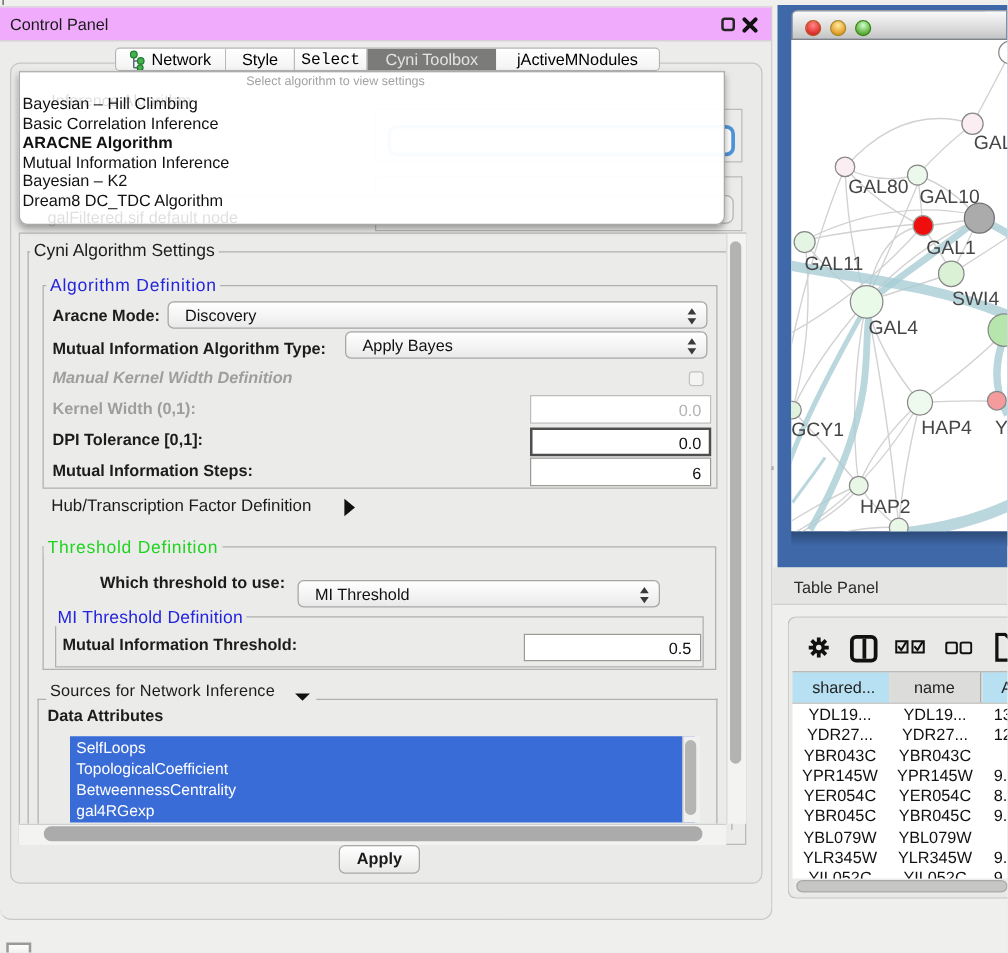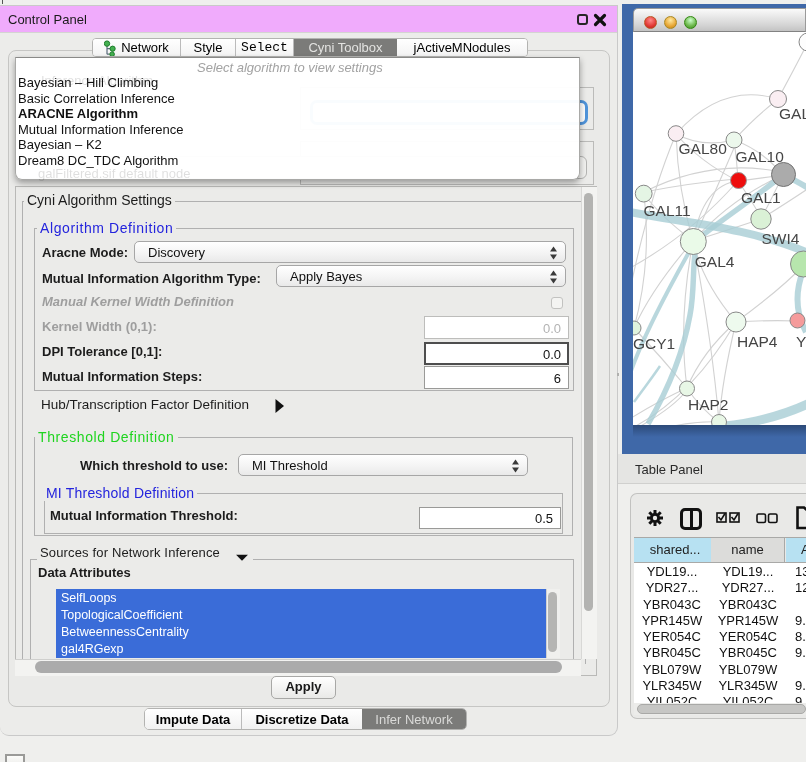--- a/index.html
+++ b/index.html
@@ -90,21 +90,21 @@
 
   <div class="abs" style="left:41px; top:391px; font-size:13.5px; color:#1c1c1c;">Hub/Transcription Factor Definition</div>
   <svg class="abs" style="left:274px; top:392px;" width="11" height="16" viewBox="0 0 11 16">
       <path d="M1.5 1 L10 8 L1.5 15 Z" fill="#111"></path>
     </svg>
 
   <div class="groupbox" style="left:34px; top:431px; width:539px; height:99px;"></div>
   <div class="grouplabel" style="left:35px; top:423px; font-size:14px; letter-spacing:0.6px; color:#1fd41f;">Threshold Definition</div>
 
   <div class="abs b13" style="left:80px; top:452px;">Which threshold to use:</div>
-  <div class="combo" style="left:238px; top:448px; width:290px;">
+  <div class="combo" style="left:238px; top:458px; width:290px;">
     <div class="ctext">MI Threshold</div>
     <svg class="stepper" width="9" height="14" viewBox="0 0 9 14">
         <path d="M4.5 0.5 L8 5.5 H1 Z" fill="#3a3a3a"></path>
         <path d="M4.5 13.5 L1 8.5 H8 Z" fill="#3a3a3a"></path>
       </svg>
   </div>
 
   <div class="groupbox" style="left:44px; top:487px; width:519px; height:41px;"></div>
   <div class="grouplabel" style="left:43px; top:479px; font-size:14px; letter-spacing:0.2px; color:#2424dd;">MI Threshold Definition</div>
 
@@ -128,34 +128,29 @@
   <div class="abs" style="left:548px; top:586px; width:9px; height:60px; background:#b5b5b3; border-radius:5px;"></div>
 
   <div class="abs" style="left:15px; top:653px; width:566px; height:17px; background:#f3f3f1; border-top:1px solid #cfcfcd;"></div>
   <div class="abs" style="left:35px; top:655px; width:527px; height:12px; background:#ababab; border-radius:6px;"></div>
 
   <div class="abs" style="left:581px; top:181px; width:16px; height:472px; background:#f3f3f1; border-left:1px solid #d8d8d6;"></div>
   <div class="abs" style="left:584px; top:187px; width:9px; height:418px; background:#b3b3b1; border-radius:5px;"></div>
 
   <div class="abs" style="left:271px; top:670px; width:65px; height:23px; border:1px solid #a8a8a6; border-radius:5px; background:linear-gradient(#ffffff,#e9e9e7); text-align:center; font-size:13px; font-weight:bold; color:#1a1a1a; padding-top:2px;">Apply</div>
 
-  <div class="abs" style="left:144px; top:702px; height:22px; display:flex; border:1px solid #b3b3b1; border-radius:5px; overflow:hidden; background:#fdfdfd; font-size:13px; font-weight:bold;">
-    <div style="display:flex; align-items:center; justify-content:center; width:97px; border-right:1px solid #bbb; background:linear-gradient(#ffffff,#f1f1f1);">Impute Data</div>
-    <div style="display:flex; align-items:center; justify-content:center; width:120px; background:linear-gradient(#ffffff,#f1f1f1);">Discretize Data</div>
-    <div style="display:flex; align-items:center; justify-content:center; width:104px; background:#7b7b79; color:#dadad8; font-weight:normal;">Infer Network</div>
-  </div>
 </div>
 
 <div class="abs" style="left:300px; top:87px; width:294px; height:43px; border:1px solid #bbbbb9; background:#ebebe9;"></div>
 <div class="abs" style="left:310px; top:100px; width:278px; height:25px; border:3px solid #4f93d9; border-radius:7px; background:#fdfdfd;"></div>
 <div class="abs" style="left:300px; top:141px; width:294px; height:44px; border:1px solid #bbbbb9; background:#ebebe9;"></div>
 <div class="abs" style="left:16px; top:156px; width:571px; height:23px; border:1px solid #b3b3b1; border-radius:6px; background:#f1f1ef;"></div>
 
 <div class="abs" id="popup" style="left:15px; top:57px; width:565px; height:123px; background:rgba(255,255,255,0.97); border:1px solid #a9a9a7; border-top-color:#8a8a88; border-radius:0 0 7px 7px; box-shadow:0 3px 6px rgba(0,0,0,0.35);">
-  <div class="abs" style="left:181px; top:2px; font-size:13px; color:#a2a2a2;font-style:italic;">Select algorithm to view settings</div>
+  <div class="abs" style="left:181px; top:2px; font-size:10px; color:#a2a2a2;">Select algorithm to view settings</div>
   <div class="abs" style="left:25px; top:15px; font-size:13px; color:rgba(0,0,0,0.13);">Inference Algorithm</div>
   <div class="abs" style="left:22px; top:108px; font-size:13px; color:rgba(0,0,0,0.13);">galFiltered.sif default node</div>
   <div class="abs" style="left:2px; top:17px; font-size:13px; color:#111; line-height:15.5px;">
     Bayesian – Hill Climbing<br>
     Basic Correlation Inference<br>
     <b>ARACNE Algorithm</b><br>
     Mutual Information Inference<br>
     Bayesian – K2<br>
     Dream8 DC_TDC Algorithm
   </div>

